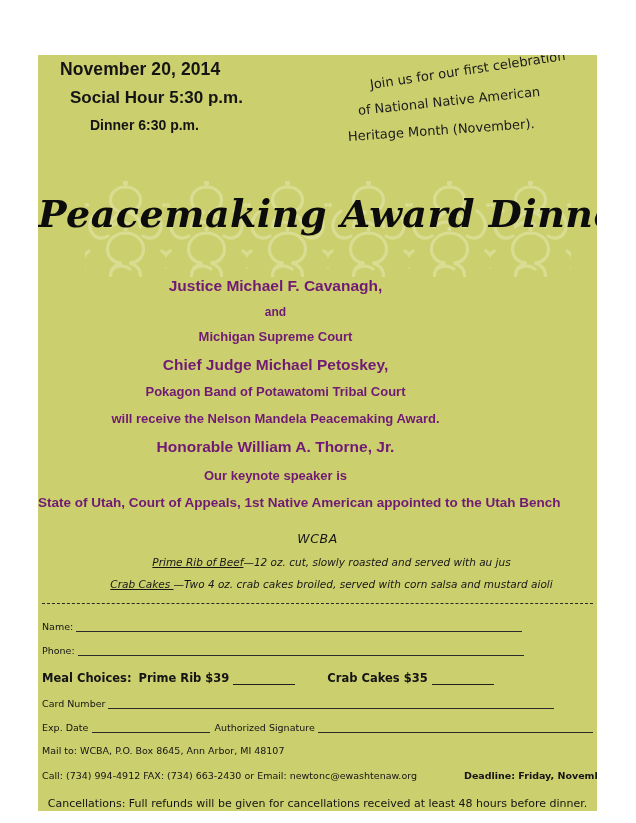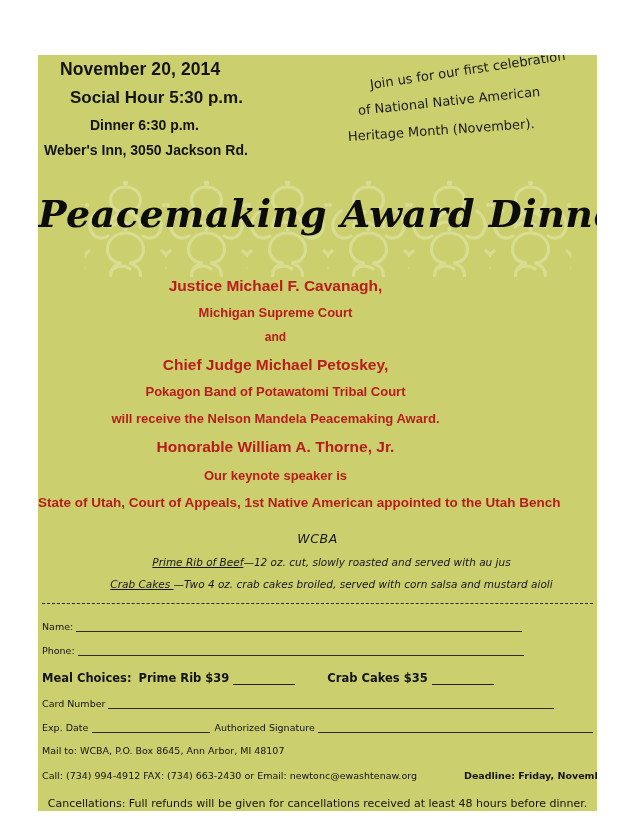--- a/index.html
+++ b/index.html
@@ -99,21 +99,21 @@
     white-space: nowrap;
   }
 
   
   #body-block {
     position: absolute;
     left: 0px;
     top: 222px;
     width: 475px;
     text-align: center;
-    color: #b91c1c;
+    color: #701a75;
   }
   .b-line { white-space: nowrap; font-family: "Liberation Sans", sans-serif; }
   .b-big    { font-size: 15.5px; font-weight: bold; }
   .b-med    { font-size: 13px;   font-weight: bold; }
   .b-small  { font-size: 12px;   font-weight: bold; }
   .b-wide   { font-size: 13.5px; font-weight: bold; }
   .sp-10 { margin-top: 10px; }
   .sp-12 { margin-top: 12px; }
 
   
@@ -213,21 +213,20 @@
 </style>
 </head>
 <body>
 
 <div id="flyer">
 
   <div id="header-left">
     <div id="hdr-date" class="hdr-line">November 20, 2014</div>
     <div id="hdr-social" class="hdr-line">Social Hour  5:30 p.m.</div>
     <div id="hdr-dinner" class="hdr-line">Dinner  6:30 p.m.</div>
-    <div id="hdr-venue" class="hdr-line">Weber's Inn, 3050 Jackson Rd.</div>
   </div>
 
   <div id="header-arch">
     <div id="arch-l1">Join us for our first celebration</div>
     <div id="arch-l2">of National Native American</div>
     <div id="arch-l3">Heritage Month (November).</div>
   </div>
 
   <div id="title-band">
     <svg id="damask" viewBox="0 0 486 96" preserveAspectRatio="none" aria-hidden="true">
@@ -253,22 +252,22 @@
           </g>
         </pattern>
       </defs>
       <rect x="0" y="0" width="486" height="96" fill="url(#dmk)"></rect>
     </svg>
     <div id="title-script">Peacemaking Award Dinner</div>
   </div>
 
   <div id="body-block">
     <div class="b-line b-big">Justice Michael F. Cavanagh,</div>
+    <div class="b-line b-small sp-10">and</div>
     <div class="b-line b-med sp-10">Michigan Supreme Court</div>
-    <div class="b-line b-small sp-10">and</div>
     <div class="b-line b-big sp-12">Chief Judge Michael Petoskey,</div>
     <div class="b-line b-med sp-10">Pokagon Band of Potawatomi Tribal Court</div>
     <div class="b-line b-med sp-12">will receive the Nelson Mandela Peacemaking Award.</div>
     <div class="b-line b-big sp-12">Honorable William A. Thorne, Jr.</div>
     <div class="b-line b-med sp-12">Our keynote speaker is</div>
     <div class="b-line b-wide sp-12">State of Utah, Court of Appeals, 1st Native American appointed to the Utah Bench</div>
   </div>
 
   <div id="menu-block">
     <div id="menu-title">WCBA</div>

